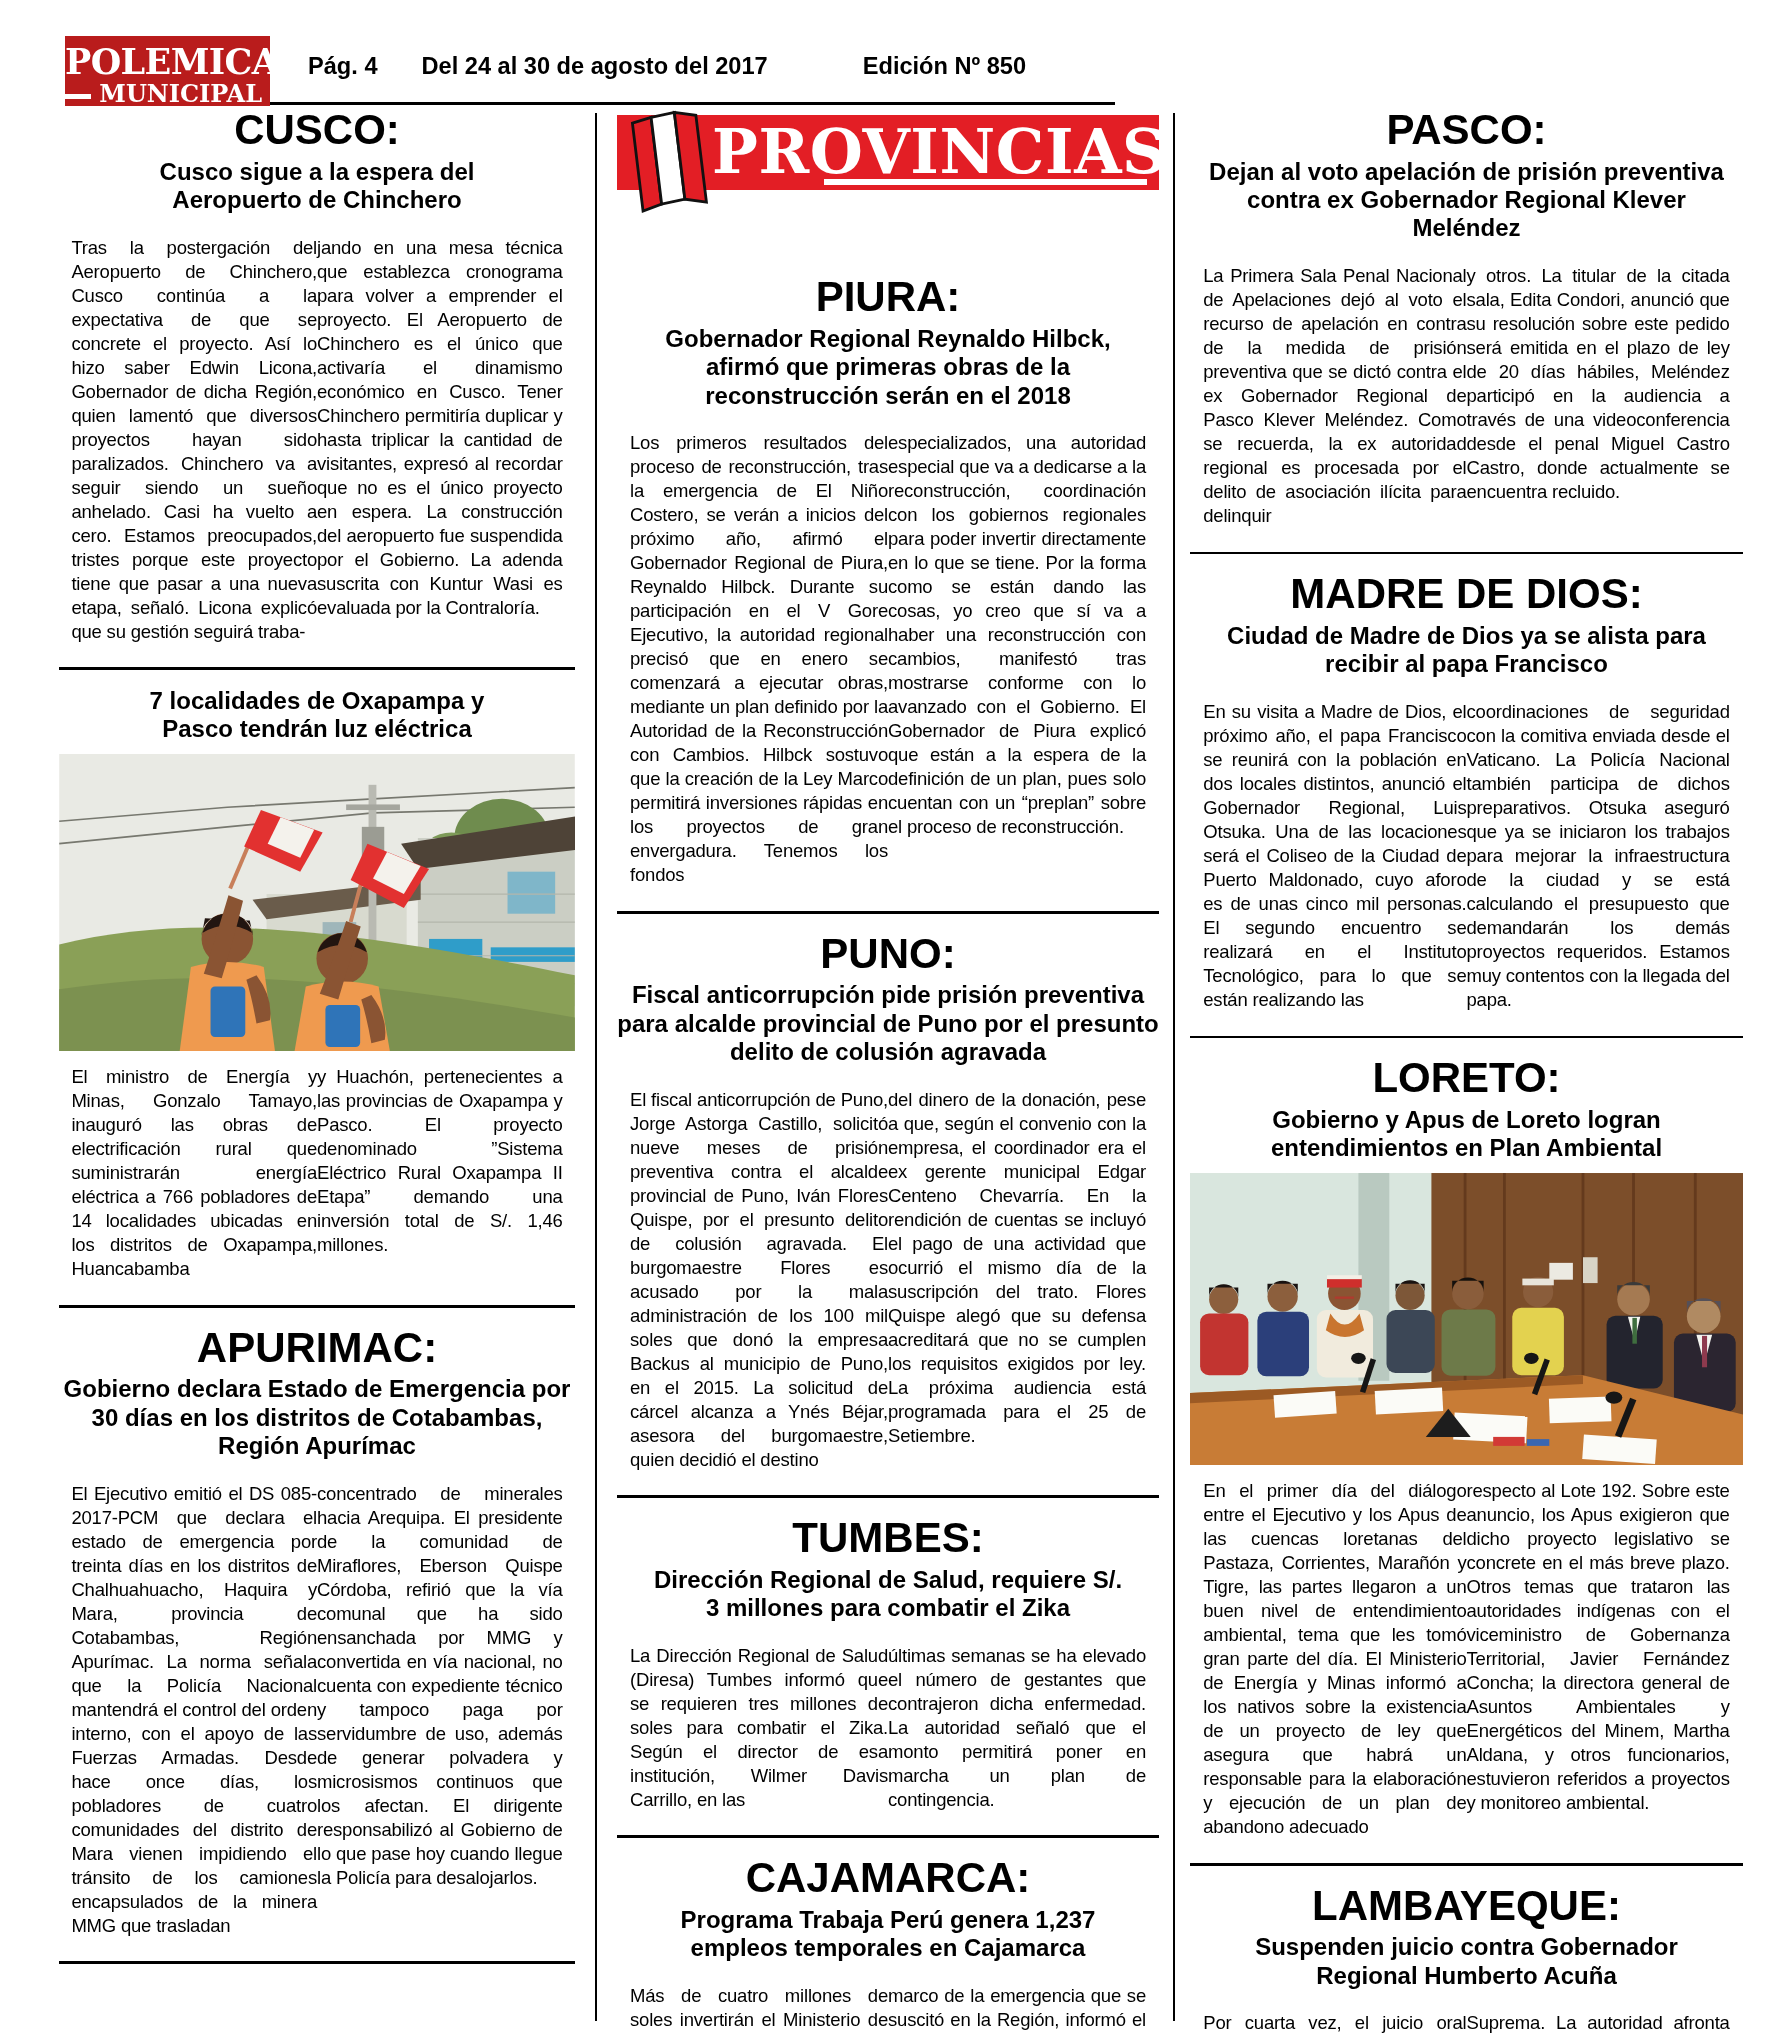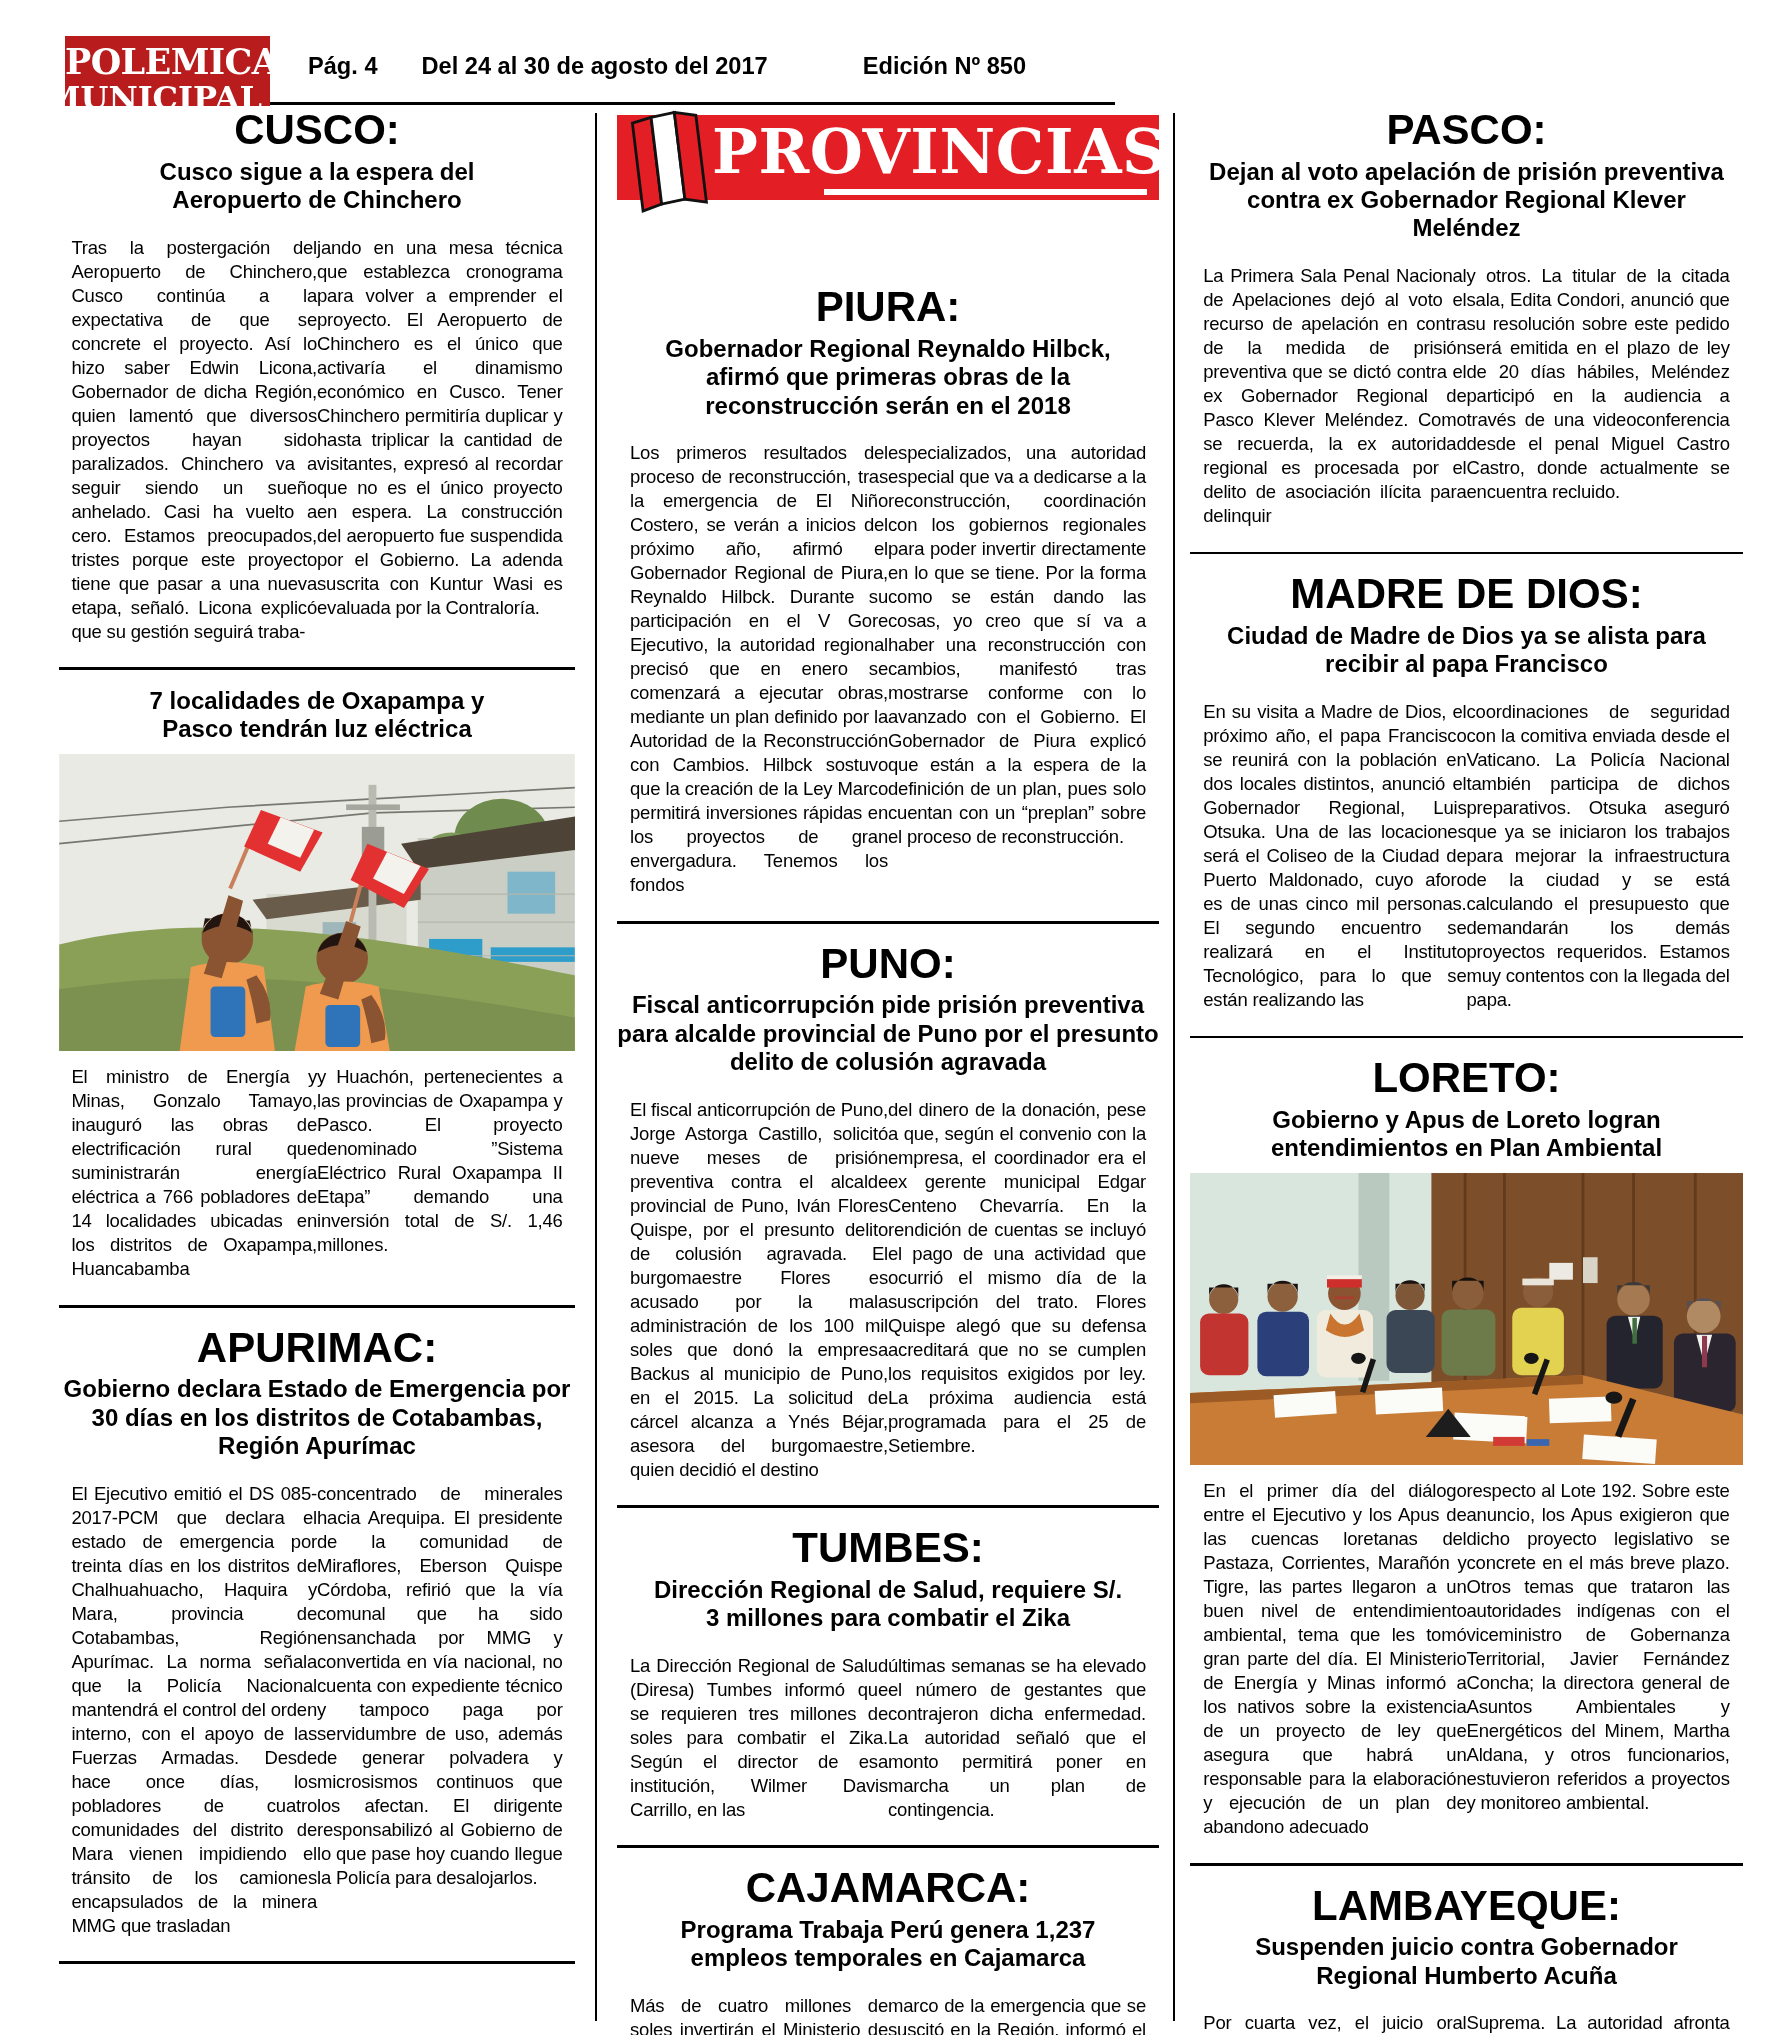--- a/index.html
+++ b/index.html
@@ -4,42 +4,42 @@
 <style>
   html,body{margin:0;padding:0;background:#9a9a9a;}
   .page{position:relative;width:1790px;height:2035px;background:#ffffff;
         font-family:"Liberation Sans",sans-serif;color:#000;overflow:hidden;}
   
   .logo{position:absolute;left:65px;top:36px;width:205px;height:70px;background:#b91c1c;
         color:#fff;font-family:"DejaVu Serif",serif;font-weight:bold;text-align:center;}
   .logo-line1{font-size:35px;letter-spacing:-0.6px;margin-top:4.5px;}
   .logo-line2-row{display:flex;align-items:center;justify-content:flex-end;padding:0 7.9px;margin-top:-2.2px;}
   .logo-bar{flex:0 0 73px;height:5px;background:#fff;margin-right:7.9px;margin-top:5.6px;}
-  .logo-line2{font-size:32px;letter-spacing:0px;}
+  .logo-line2{font-size:24px;letter-spacing:0px;}
   .pageinfo{position:absolute;left:308px;top:53px;font-weight:bold;font-size:23.6px;white-space:nowrap;}
   .pageinfo span{margin-right:44px;}
   .pageinfo span:nth-child(2){margin-right:95px;}
   .mast-rule{position:absolute;left:270px;top:102px;width:845px;height:2.8px;background:#000;}
   
   .col{position:absolute;top:107px;}
   #col-left{left:59px;width:516px;}
   #col-mid{left:617px;width:542px;}
   #col-right{left:1190px;width:553px;}
   .vdivider{position:absolute;top:113px;width:1.7px;height:1908px;background:#000;}
   #divider-1{left:595px;}
   #divider-2{left:1173px;}
   
   .section{text-align:center;}
   .sec-title{font-size:42px;font-weight:bold;letter-spacing:0px;line-height:1.1;}
   .sec-sub{font-size:24px;font-weight:bold;line-height:1.18;margin-top:4.5px;}
   .body{display:flex;justify-content:center;margin-top:21.3px;text-align:justify;}
   .bcol{width:47.6%;font-size:18.5px;line-height:24px;letter-spacing:-0.2px;}
   .sep{height:2.8px;background:#000;border:none;margin:23.6px 0 17px 0;}
   
-  .provincias-banner{position:relative;width:100%;height:85px;background:#e31e25;margin:8.4px 0 84px 0;}
+  .provincias-banner{position:relative;width:100%;height:75px;background:#e31e25;margin:8.4px 0 84px 0;}
   .banner-flag{position:absolute;left:7.9px;top:-11.2px;}
   .banner-word{position:absolute;left:95px;top:1.1px;color:#fff;font-family:"DejaVu Serif",serif;
                font-weight:bold;font-size:61px;letter-spacing:0.6px;}
   .banner-underline{position:absolute;left:207px;right:12.3px;bottom:5px;height:6.7px;background:#fff;}
   .photo{width:100%;display:block;margin:10px 0 14.6px 0;}
 </style>
 </head>
 <body>
 
 <div class="page">

